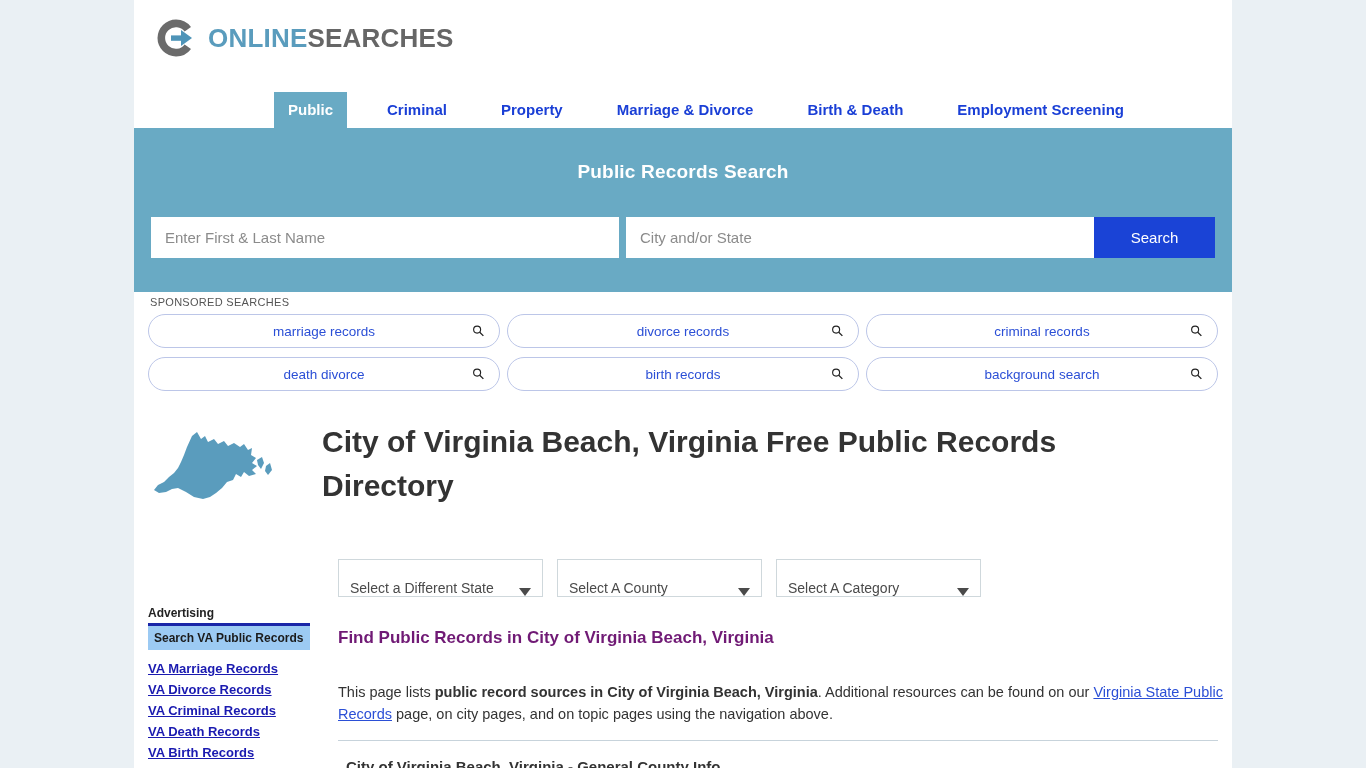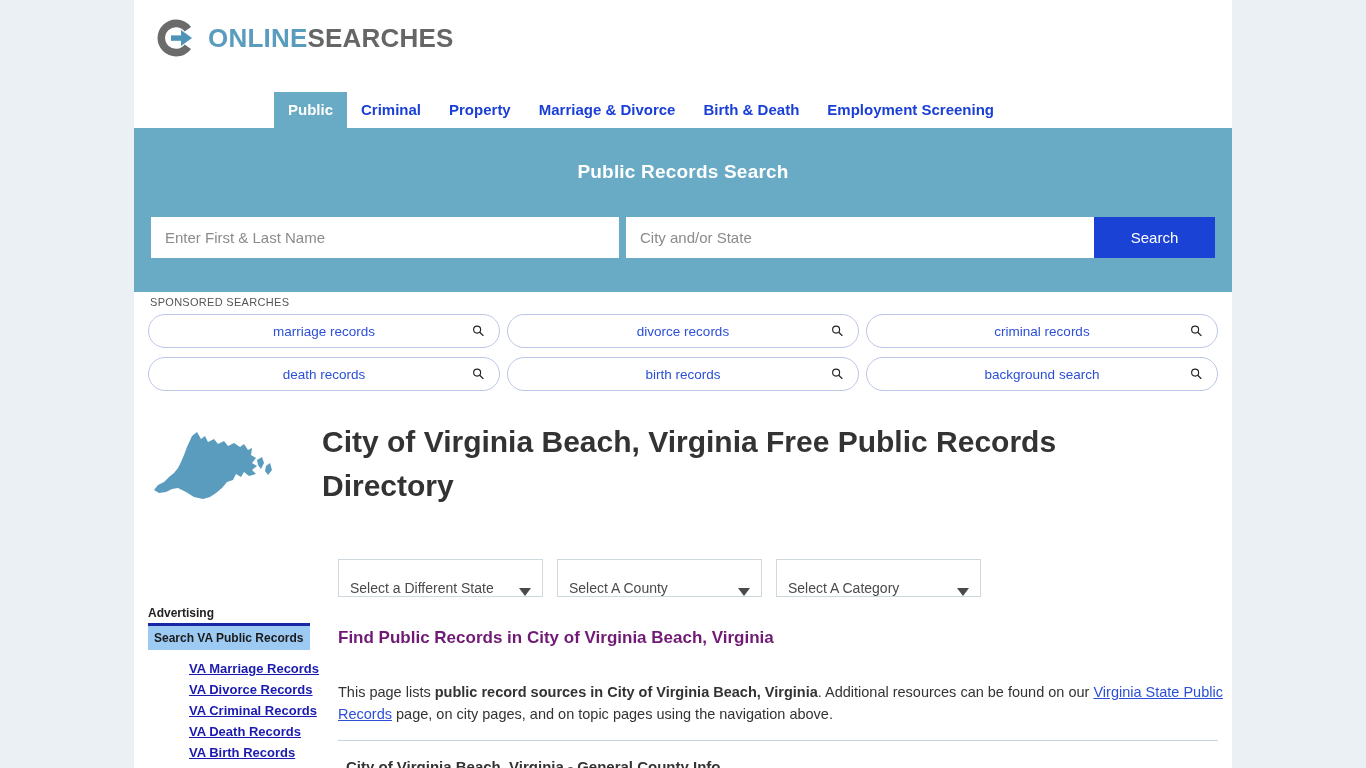--- a/index.html
+++ b/index.html
@@ -36,20 +36,21 @@
   }
   .logo-online { color: #5a9cbd; }
   .logo-searches { color: #666666; }
 
   
   .navbar {
     position: absolute; left: 0; top: 86px;
     width: 1098px; height: 42px;
     display: flex; align-items: flex-end;
     padding-left: 140px;
+    gap: 26px;
   }
   .tab {
     font-size: 15px; font-weight: bold; color: #1a3fd6;
     padding: 10px 14px 11px 14px;
     line-height: 1; white-space: nowrap;
     cursor: pointer; text-decoration: none;
   }
   .tab.active {
     background: #69aac4; color: #ffffff;
   }
@@ -171,21 +172,21 @@
   }
   .side-ad-rule { height: 3px; background: #1a26a8; }
   .side-ad-head {
     background: #9ccaf3; color: #1b1b1b;
     font-size: 12px; font-weight: bold;
     padding: 5px 6px; white-space: nowrap;
   }
   .side-links { margin-top: 11px; display: flex; flex-direction: column; gap: 6px; }
   .side-link {
     font-size: 13px; font-weight: bold; color: #1a1ab0;
-    text-decoration: underline; cursor: pointer; white-space: nowrap; margin-left: 41px;
+    text-decoration: underline; cursor: pointer; white-space: nowrap;
   }
 </style>
 </head>
 <body>
 
 <div id="page">
   <div class="content-shell">
 
     <div class="logo-row">
       <span>
@@ -240,21 +241,21 @@
 
         <div class="pill">
           <span class="pill-text">criminal records</span>
           <svg class="pill-ico" viewBox="0 0 16 16">
             <circle cx="6.3" cy="6.3" r="4.3" fill="none" stroke="#222" stroke-width="1.4"></circle>
             <line x1="9.5" y1="9.5" x2="14" y2="14" stroke="#222" stroke-width="1.6"></line>
           </svg>
         </div>
 
         <div class="pill">
-          <span class="pill-text">death records</span>
+          <span class="pill-text">death divorce</span>
           <svg class="pill-ico" viewBox="0 0 16 16">
             <circle cx="6.3" cy="6.3" r="4.3" fill="none" stroke="#222" stroke-width="1.4"></circle>
             <line x1="9.5" y1="9.5" x2="14" y2="14" stroke="#222" stroke-width="1.6"></line>
           </svg>
         </div>
 
         <div class="pill">
           <span class="pill-text">birth records</span>
           <svg class="pill-ico" viewBox="0 0 16 16">
             <circle cx="6.3" cy="6.3" r="4.3" fill="none" stroke="#222" stroke-width="1.4"></circle>

